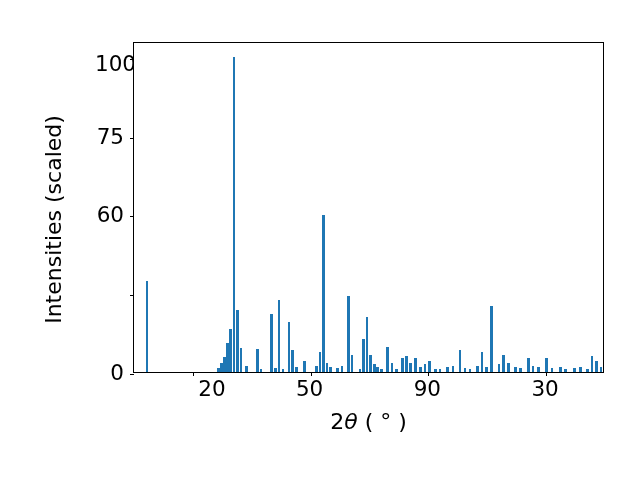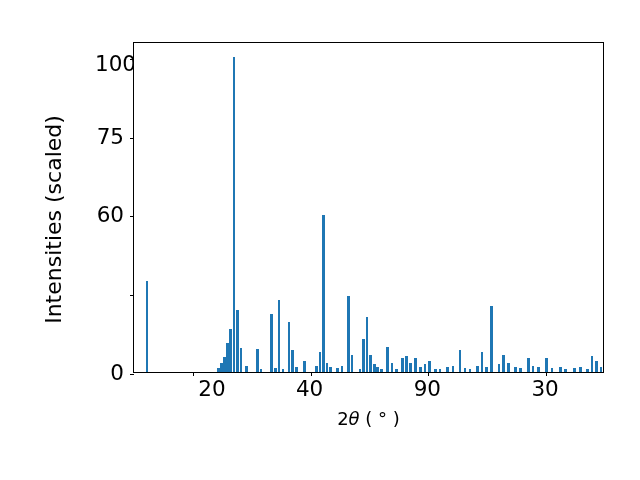--- a/index.html
+++ b/index.html
@@ -96,21 +96,21 @@
     white-space: nowrap;
   }
 
   
   #xlabel {
     position: absolute;
     left: 133px;
     top: 409px;
     width: 471px;
     text-align: center;
-    font-size: 18px;
+    font-size: 22px;
     color: #000000;
     line-height: 1.15;
     white-space: nowrap;
   }
   #xlabel .theta { font-style: italic; }
   #ylabel {
     position: absolute;
     left: -112px;
     top: 207px;
     width: 331px;
@@ -218,21 +218,21 @@
       <div class="ytick-mark" style="top: 94.5714px;"></div>
       <div class="ytick-mark" style="top: 15.7619px;"></div>
       <div class="xtick-mark" style="left: 58.875px;"></div>
       <div class="xtick-mark" style="left: 176.625px;"></div>
       <div class="xtick-mark" style="left: 294.375px;"></div>
       <div class="xtick-mark" style="left: 412.125px;"></div>
     </div>
 
   <div id="xtick-labels">
       <div class="xlab-col" style="left: 55px; margin-left: 24px;">20</div>
-      <div class="xlab-col" style="left: 176.625px;">40</div>
+      <div class="xlab-col" style="left: 176.625px;">50</div>
       <div class="xlab-col" style="left: 294.375px;">90</div>
       <div class="xlab-col" style="left: 412.125px;">30</div>
     </div>
 
   <div id="xlabel">
     <span>2</span><span class="theta">θ</span><span> ( ° )</span>
   </div>
   <div id="ylabel">Intensities (scaled)</div>
 
 </div>

